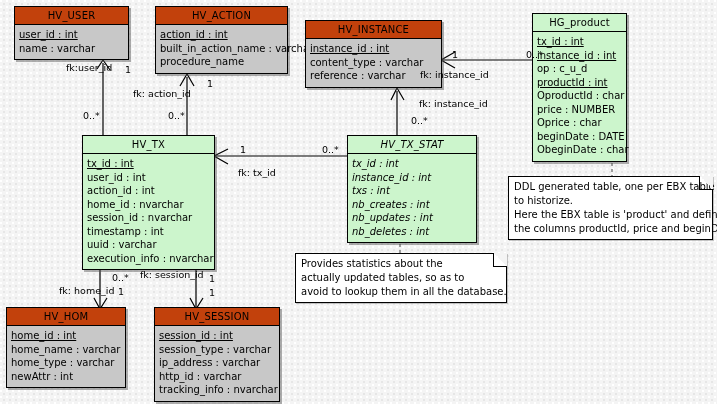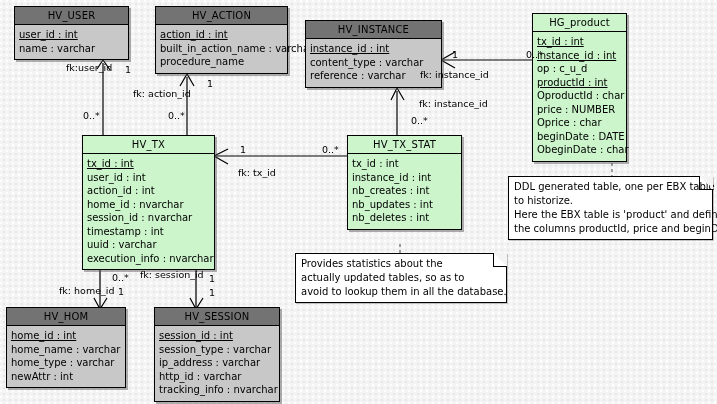--- a/index.html
+++ b/index.html
@@ -48,21 +48,21 @@
     font-size: 10px;
     line-height: 13.5px;
     white-space: nowrap;
   }
   .entity .attr.pk {
     text-decoration: underline;
   }
   .gray {
     background: #c8c8c8;
   }
-  .gray .ehead { background: #737373; }
+  .gray .ehead { background: #c2410c; }
   .green {
     background: #ccf5cc;
   }
   .green .ehead { background: #ccf5cc; }
 
   
   .note {
     position: absolute;
     background: #ffffff;
     border: 1px solid #000;
@@ -209,25 +209,26 @@
       <div class="attr">user_id : int</div>
       <div class="attr">action_id : int</div>
       <div class="attr">home_id : nvarchar</div>
       <div class="attr">session_id : nvarchar</div>
       <div class="attr">timestamp : int</div>
       <div class="attr">uuid : varchar</div>
       <div class="attr">execution_info : nvarchar</div>
     </div>
   </div>
 
-  <div class="entity green" style="left:347px; top:135px; width:115px;">
+  <div class="entity green" style="left:347px; top:135px; width:130px;font-style:italic;">
     <div class="ehead">HV_TX_STAT</div>
     <div class="ebody">
       <div class="attr">tx_id : int</div>
       <div class="attr">instance_id : int</div>
+      <div class="attr">txs : int</div>
       <div class="attr">nb_creates : int</div>
       <div class="attr">nb_updates : int</div>
       <div class="attr">nb_deletes : int</div>
     </div>
   </div>
 
   <div class="entity gray" style="left:6px; top:307px; width:120px;">
     <div class="ehead">HV_HOM</div>
     <div class="ebody">
       <div class="attr pk">home_id : int</div>

